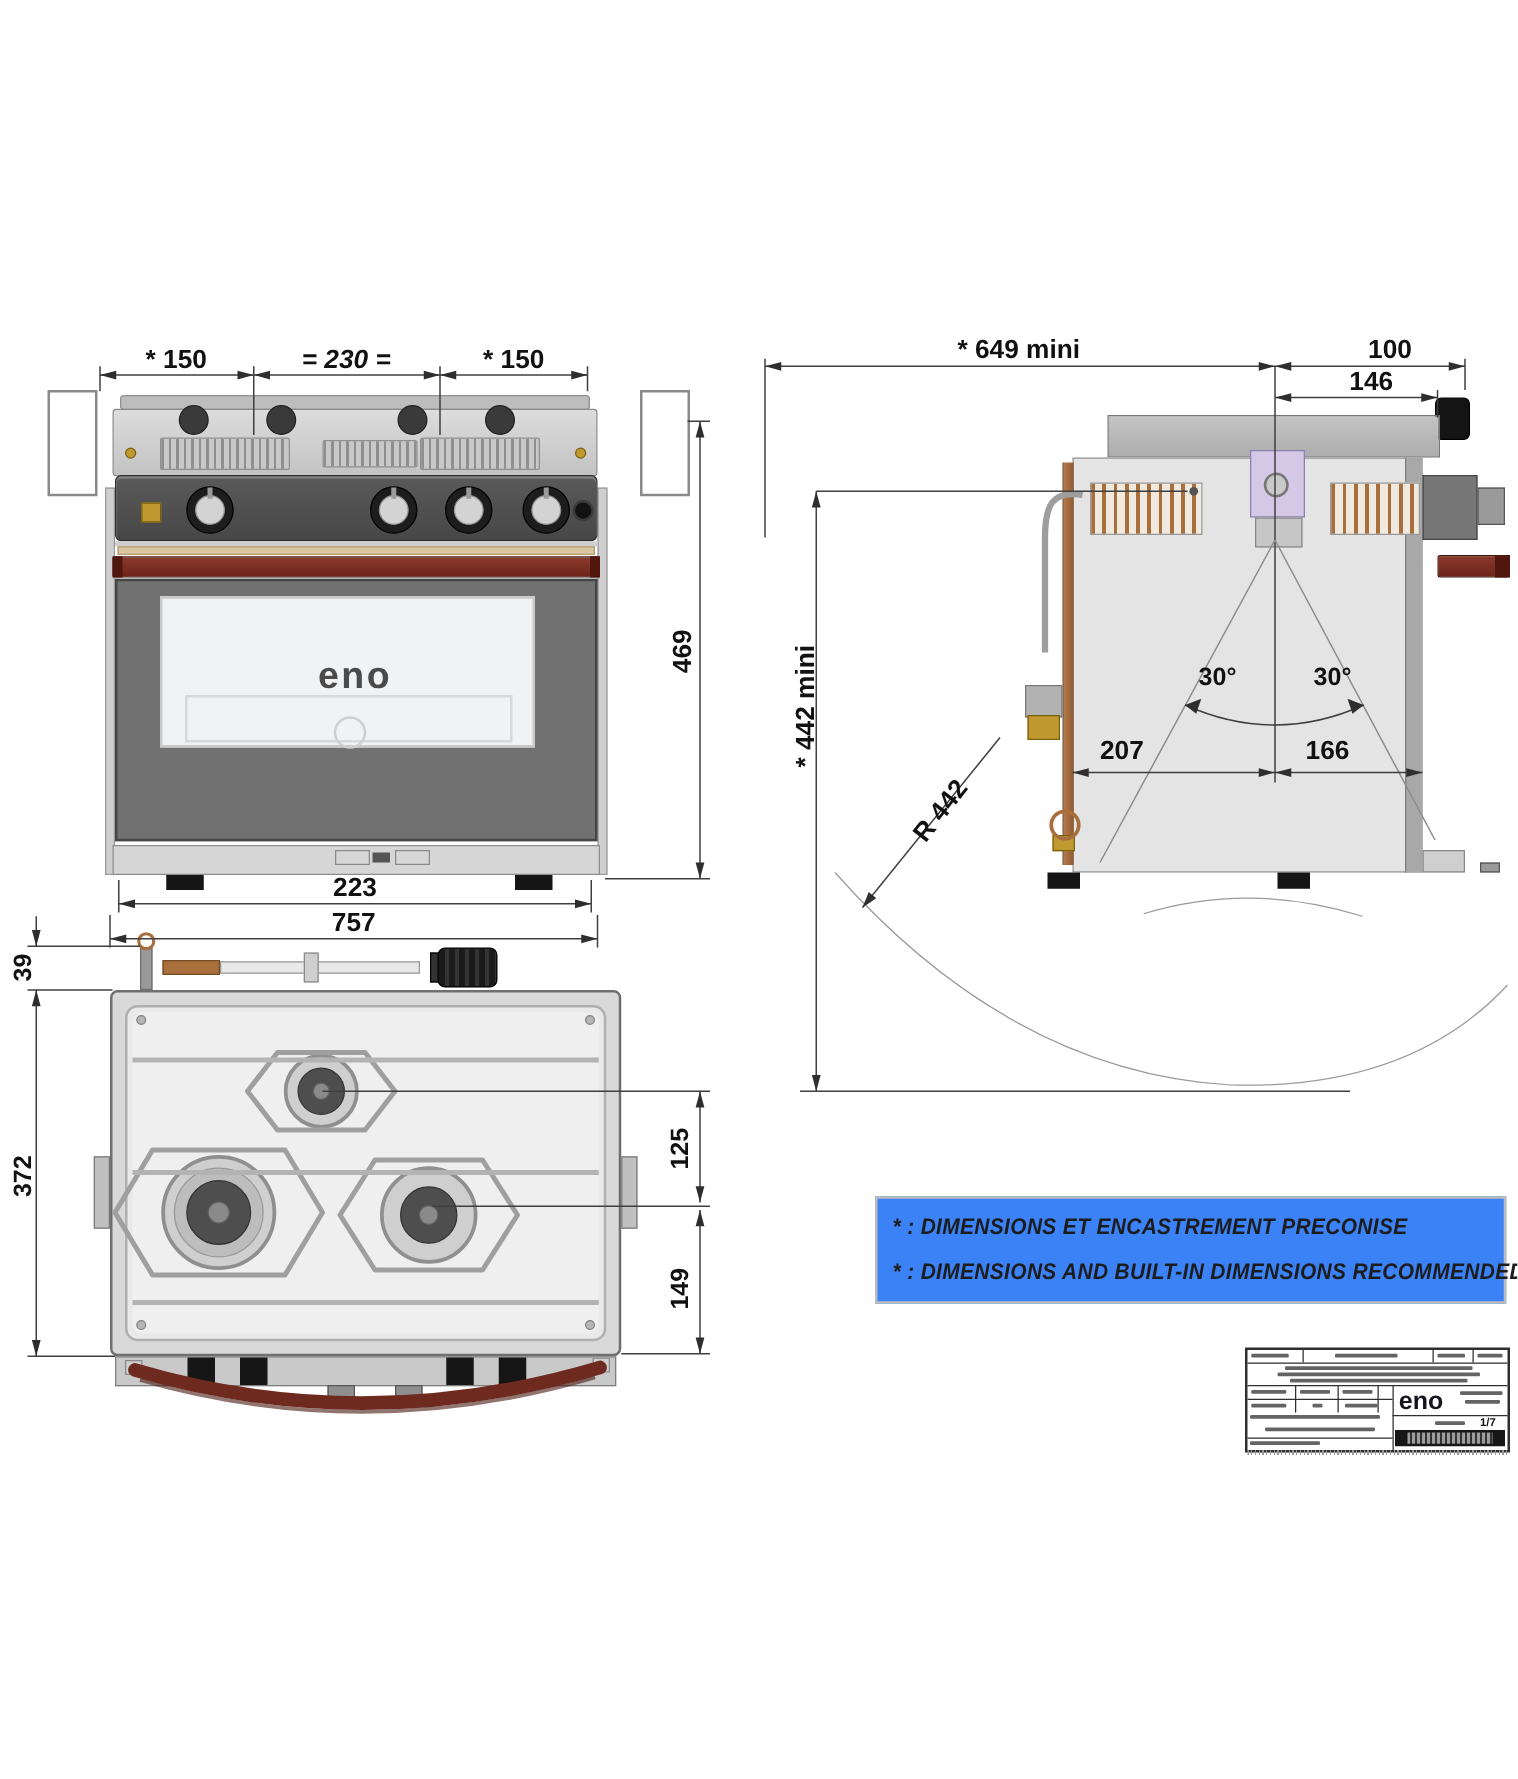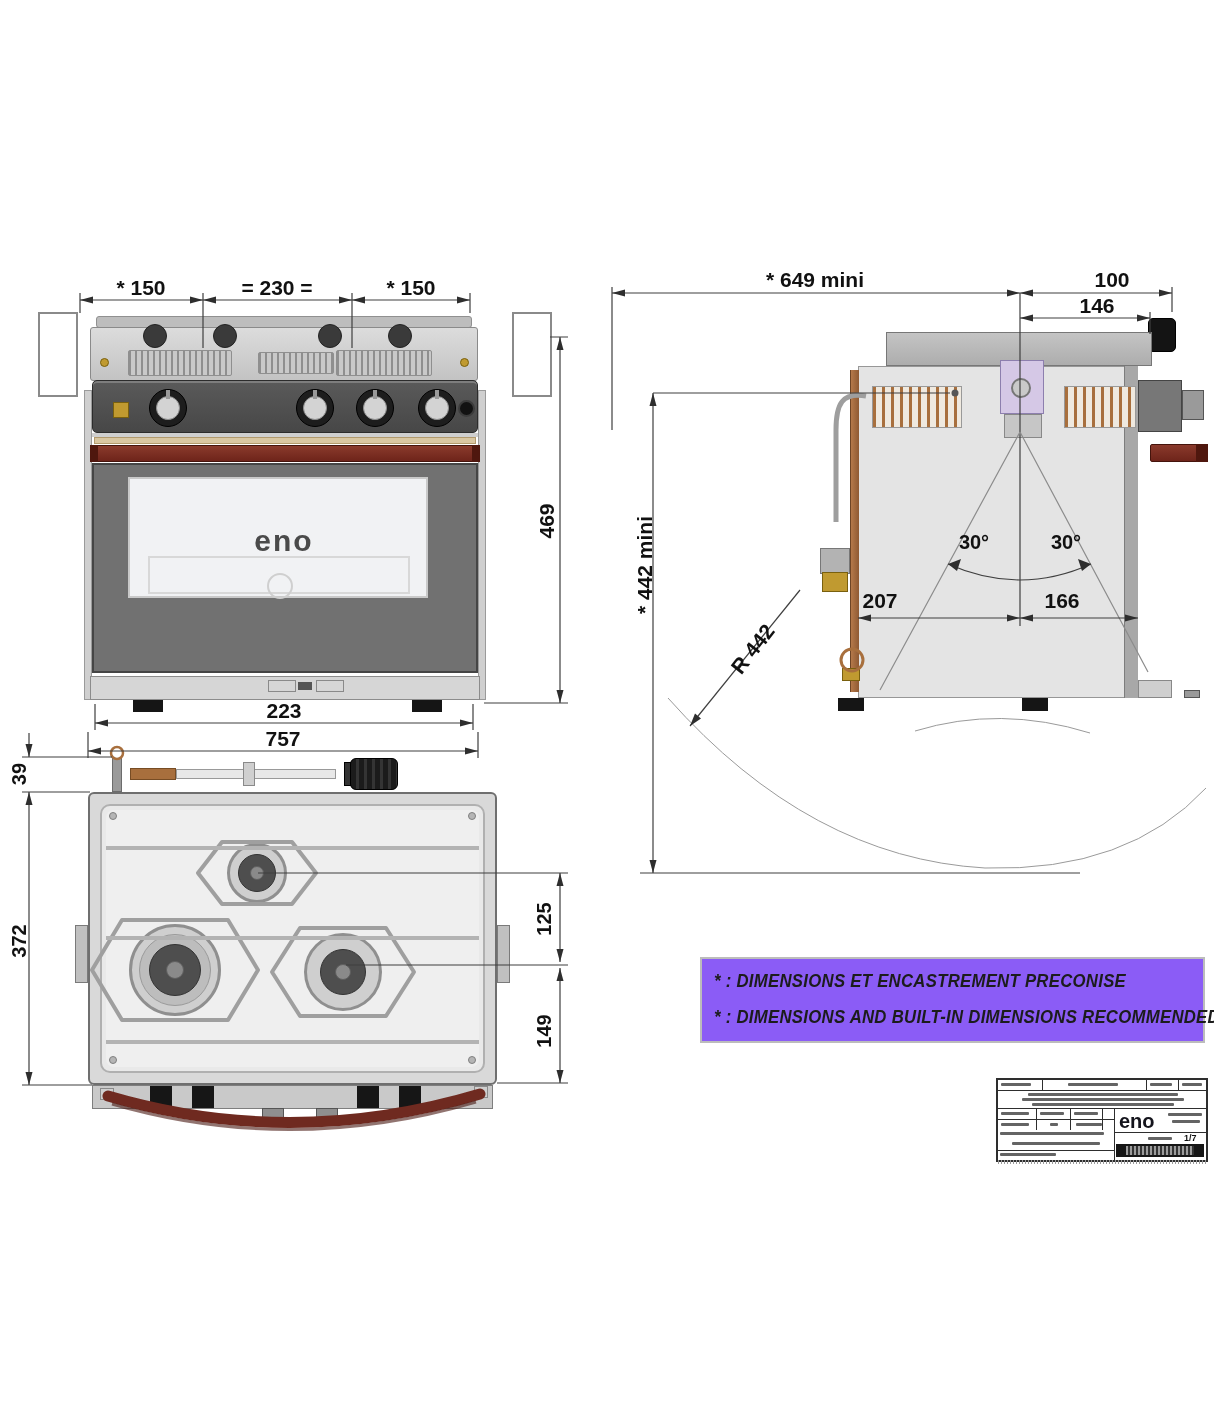--- a/index.html
+++ b/index.html
@@ -72,21 +72,21 @@
   .thinbar{background:#e8e8e8;border:1px solid #999;}
   .barclip{background:#cfcfcf;border:1px solid #8a8a8a;}
   .connector{background:#1b1b1b;border-radius:6px;border:1px solid #000;
              background-image:repeating-linear-gradient(90deg,#1b1b1b 0 5px,#343434 5px 8px);}
   .flange{background:#333;border:1px solid #000;}
   
   .ovenlogo{position:absolute;font:700 30px "Liberation Sans",sans-serif;letter-spacing:2px;
             color:#4a4a4a;text-align:center;z-index:15;}
   
   .notes{position:absolute;left:700px;top:957px;width:505px;height:86px;border:2px solid #bcbcbc;
-         background:#8b5cf6;z-index:20;box-sizing:border-box;}
+         background:#3b82f6;z-index:20;box-sizing:border-box;}
   .noteline{position:absolute;left:12px;font:italic 700 18px "Liberation Sans",sans-serif;
             color:#1c1c1c;white-space:nowrap;transform:scaleX(.93);transform-origin:left;letter-spacing:.3px;}
   
   .tb{position:absolute;left:996px;top:1078px;width:212px;height:84px;border:2px solid #2e2e2e;
       background:#fff;z-index:20;box-sizing:border-box;}
   .tb .cell-line{position:absolute;background:#2e2e2e;}
   .tb-bar{position:absolute;height:3px;background:#4a4a4a;opacity:.85;border-radius:1px;filter:blur(.3px);}
   .tb-logo{position:absolute;font:800 20px "Liberation Sans",sans-serif;color:#14141c;letter-spacing:0;}
   .tb-page{position:absolute;font:700 9px "Liberation Sans",sans-serif;color:#111;}
   .tb-code{position:absolute;background:#161616;}
@@ -303,33 +303,33 @@
       <polygon points="29,792 25.5,805 32.5,805"></polygon>
         <polygon points="29,1085 25.5,1072 32.5,1072"></polygon>
       <polygon points="560,873 556.5,886 563.5,886"></polygon>
         <polygon points="560,962 556.5,949 563.5,949"></polygon>
       <polygon points="560,968 556.5,981 563.5,981"></polygon>
         <polygon points="560,1083 556.5,1070 563.5,1070"></polygon>
     </g>
   </svg>
 
   <div class="lbl" style="left:106px;top:277px;width:70px;">* 150</div>
-  <div class="lbl" style="left:237px;top:277px;width:80px;">= 230 =</div>
+  <div class="lbl" style="left:237px;top:277px;width:80px;font-style:italic;">= 230 =</div>
   <div class="lbl" style="left:376px;top:277px;width:70px;">* 150</div>
   <div class="lbl rot" style="left:521px;top:510px;width:52px;">469</div>
   <div class="lbl" style="left:249px;top:700px;width:70px;">223</div>
   <div class="lbl" style="left:248px;top:728px;width:70px;">757</div>
 
   <div class="lbl" style="left:730px;top:269px;width:170px;">* 649  mini</div>
   <div class="lbl" style="left:1077px;top:269px;width:70px;">100</div>
   <div class="lbl" style="left:1062px;top:295px;width:70px;">146</div>
   <div class="lbl rot" style="left:575px;top:554px;width:140px;">* 442  mini</div>
   <div class="lbl sm" style="left:948px;top:531px;width:52px;">30°</div>
   <div class="lbl sm" style="left:1040px;top:531px;width:52px;">30°</div>
-  <div class="lbl" style="left:845px;top:590px;width:70px;">207</div>
+  <div class="lbl" style="left:845px;top:590px;width:70px;text-align:right;">207</div>
   <div class="lbl" style="left:1027px;top:590px;width:70px;">166</div>
   <div class="lbl" style="left:713px;top:638px;width:80px;transform:rotate(-52deg);">R 442</div>
 
   <div class="lbl sm rot" style="left:-1px;top:763px;width:40px;">39</div>
   <div class="lbl sm rot" style="left:-11px;top:930px;width:60px;">372</div>
   <div class="lbl sm rot" style="left:514px;top:908px;width:60px;">125</div>
   <div class="lbl sm rot" style="left:514px;top:1020px;width:60px;">149</div>
 
   <div class="notes">
     <div class="noteline" style="top:12px;">* : DIMENSIONS ET ENCASTREMENT PRECONISE</div>

